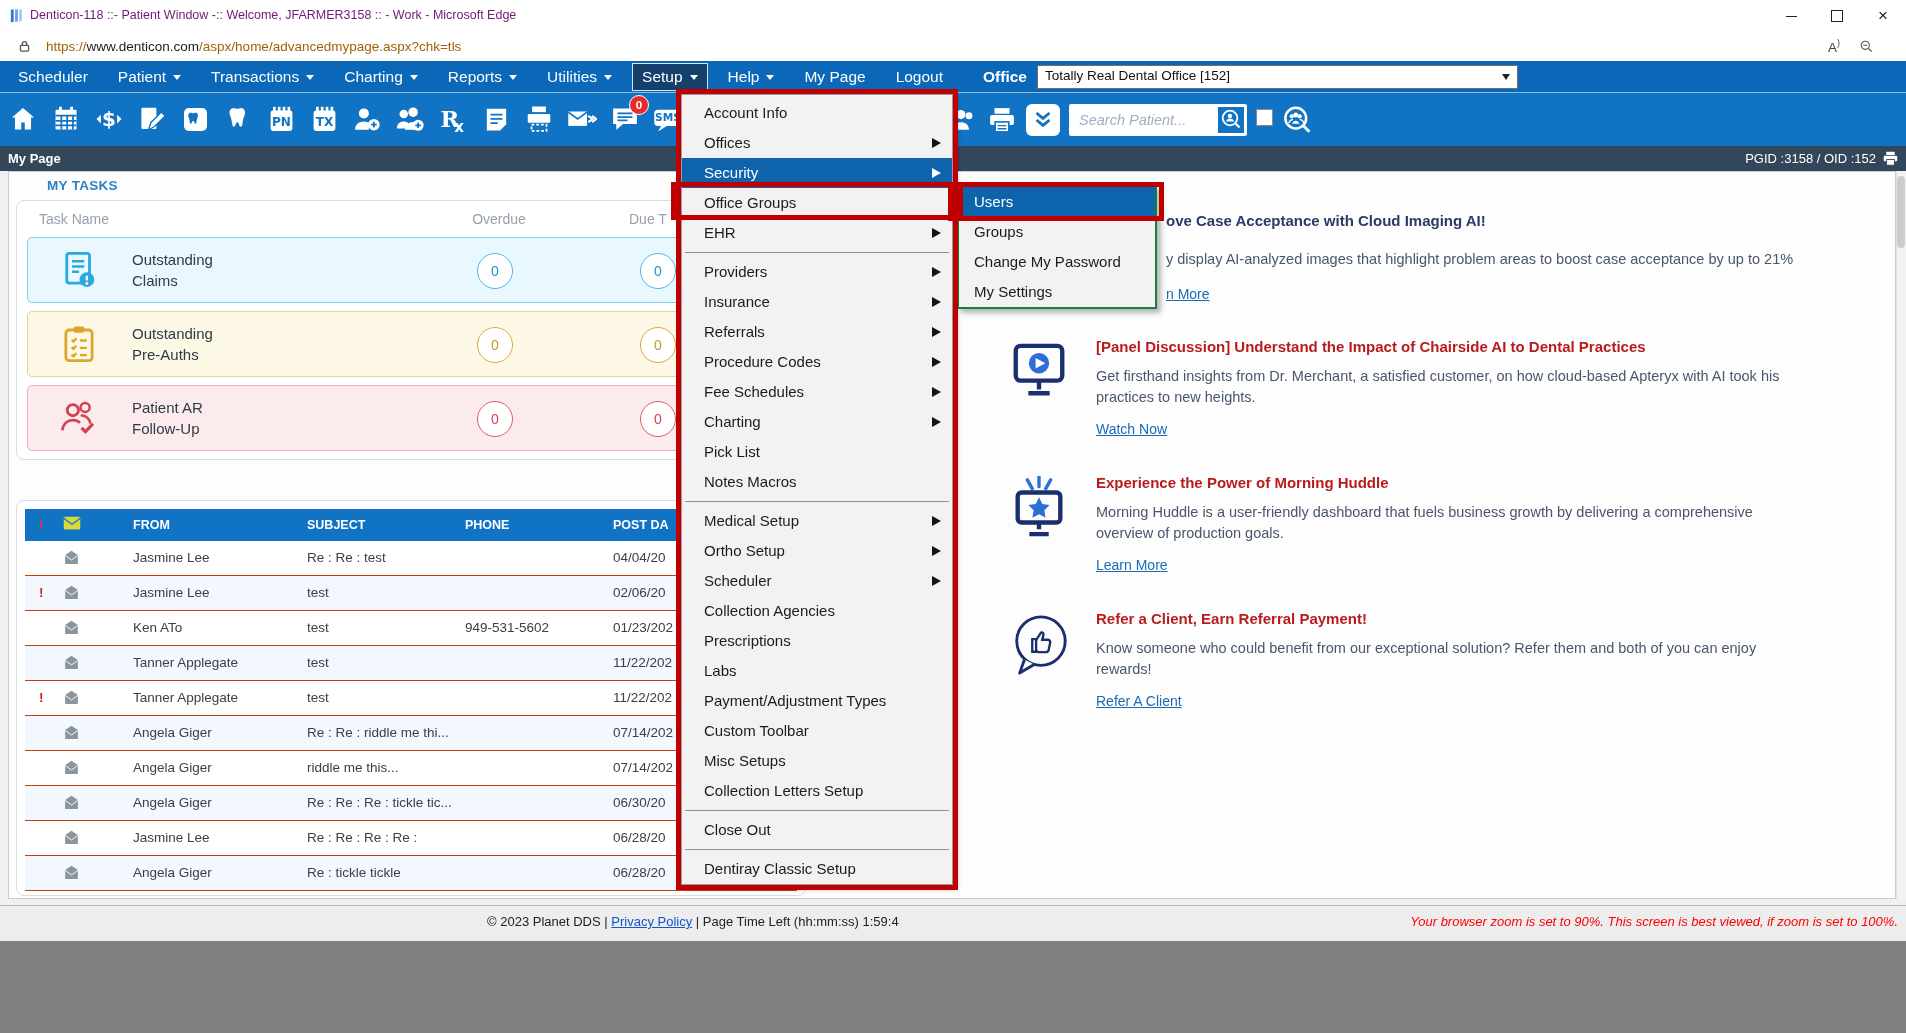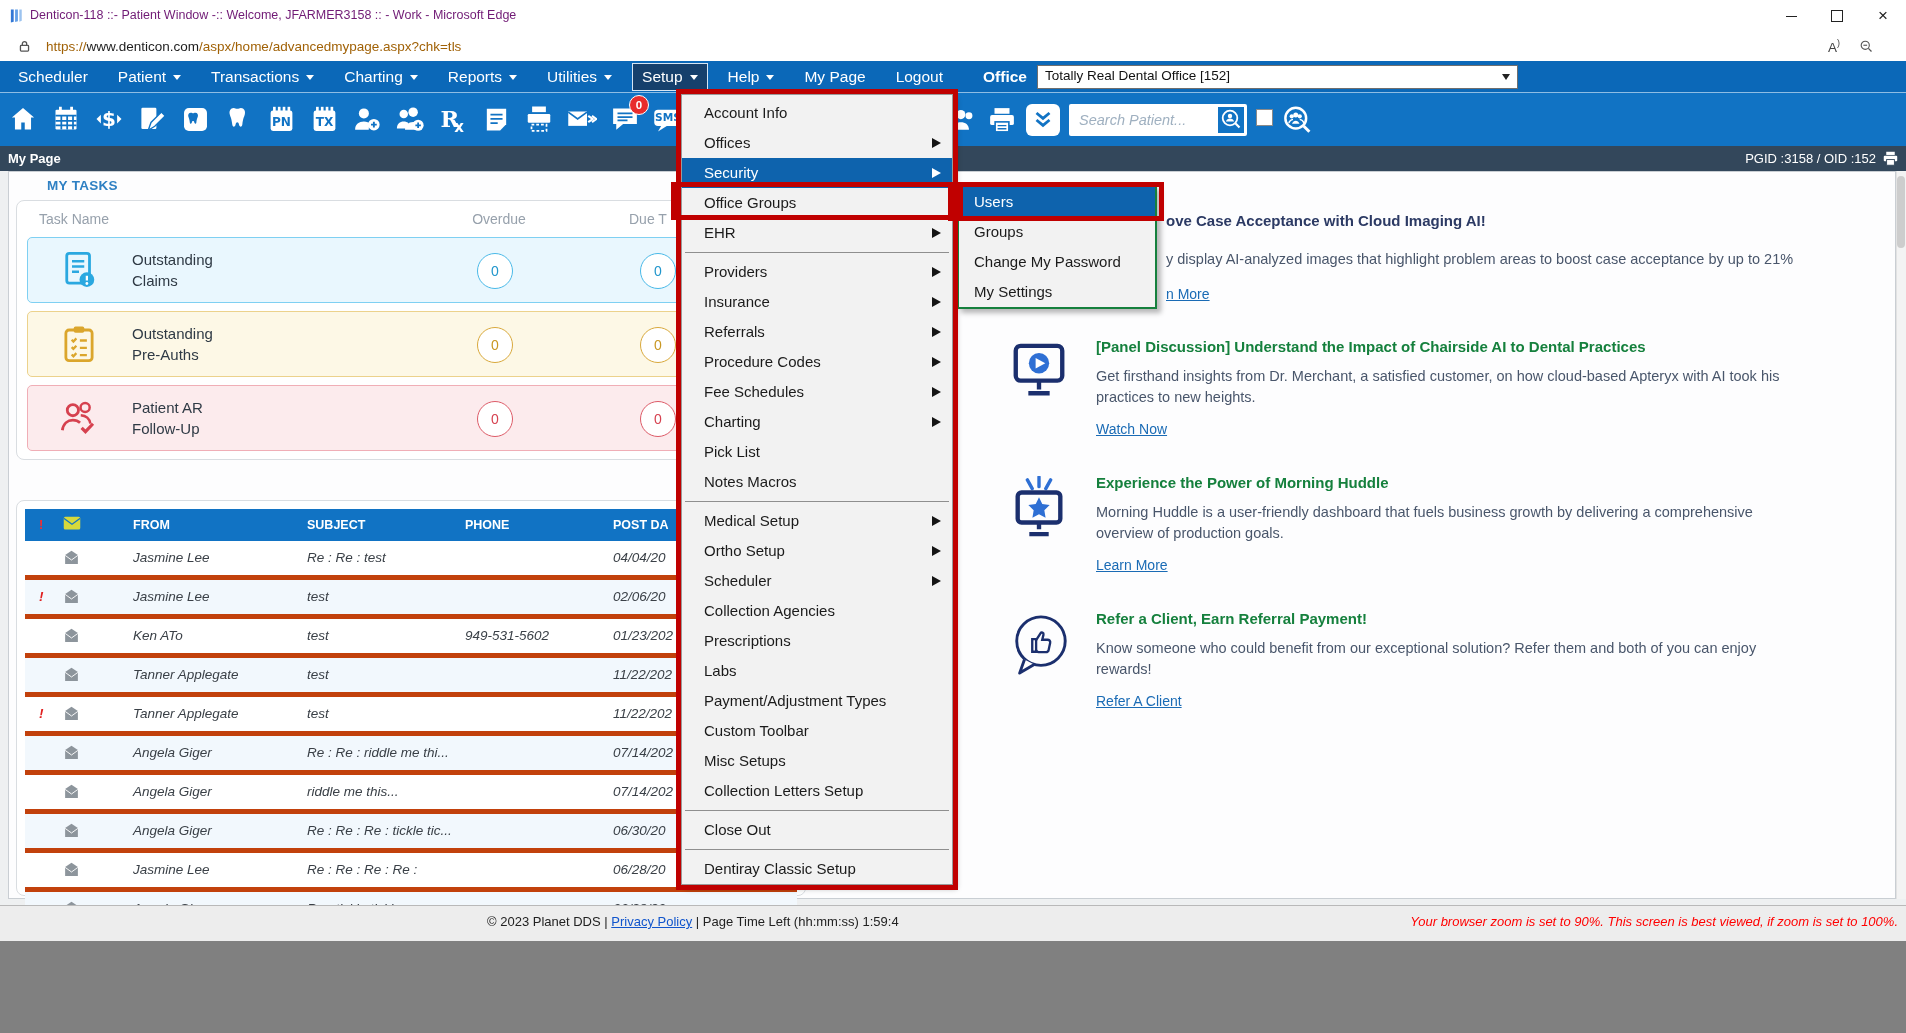--- a/index.html
+++ b/index.html
@@ -72,37 +72,37 @@
   .c-over{left:449px}.c-due{left:612px}
   .task-row.blue .circ{border-color:#49b9e8;color:#2196cc}
   .task-row.yellow .circ{border-color:#d9a93c;color:#c99722}
   .task-row.red .circ{border-color:#dd5b68;color:#d6414f}
 
   
   .tick-card{position:absolute;left:16px;top:500px;width:788px;height:394px;background:#fff;border:1px solid #d9dde1;border-radius:8px;}
   .tick-head{position:absolute;left:8px;top:8px;width:772px;height:32px;background:#1173c4;color:#fff;font-size:12.5px;font-weight:bold;}
   .th{position:absolute;top:9px;white-space:nowrap;}
   .tick-rows{position:absolute;left:8px;top:40px;width:772px;}
-  .trow{position:relative;height:34px;line-height:34px;border-bottom:5px solid #c2410c;font-size:13.5px;color:#3a4047;cursor:pointer;background:#fff;font-style:italic;}
+  .trow{position:relative;height:34px;line-height:34px;border-bottom:1px solid #c2410c;font-size:13.5px;color:#3a4047;cursor:pointer;background:#fff;}
   .trow.alt{background:#f2f8fd;}
   .tc{position:absolute;top:0;white-space:nowrap;}
   .tu{left:14px;color:#e02020;font-weight:bold;}
   .tenv{left:38px;top:8px;line-height:normal;}
   .tfrom{left:108px}.tsubj{left:282px}.tph{left:440px}.tdt{left:588px}
   .hu{left:14px;color:#ff2a2a}.henv{left:38px;top:7px}.hfrom{left:108px}.hsubj{left:282px}.hph{left:440px}.hdt{left:588px}
 
   
   .promo1-title{position:absolute;left:1166px;top:212px;font-size:15px;font-weight:bold;color:#2c3a64;white-space:nowrap;}
   .promo1-body{position:absolute;left:1166px;top:251px;font-size:14.5px;color:#49566b;white-space:nowrap;}
   .promo1-link{position:absolute;left:1166px;top:285px;}
   .plink{font-size:14px;color:#1a6bb5;text-decoration:underline;cursor:pointer;}
   .promos{position:absolute;left:1008px;top:338px;width:880px;}
   .promo{position:relative;padding-left:88px;margin-bottom:36px;min-height:100px;}
   .picon{position:absolute;left:0;top:2px;}
-  .ptitle{font-size:15px;font-weight:bold;color:#15803d;margin-bottom:11px;white-space:nowrap;}
+  .ptitle{font-size:15px;font-weight:bold;color:#b91c1c;margin-bottom:11px;white-space:nowrap;}
   .pbody{font-size:14.5px;color:#49566b;line-height:21px;white-space:nowrap;}
   .promo .plink{display:inline-block;margin-top:13px;}
 
   
   .sbar{position:absolute;left:1896px;top:171px;width:10px;height:728px;background:#f3f3f3;border-left:1px solid #e2e2e2;box-sizing:border-box;}
   .sthumb{position:absolute;left:1897px;top:176px;width:8px;height:72px;background:#cdcdcd;border-radius:4px;cursor:pointer;}
 
   
   .footer{position:absolute;left:0;top:905px;width:100%;height:36px;background:#ededed;border-top:1px solid #b9b9b9;box-sizing:border-box;}
   .fleft{position:absolute;left:487px;top:8px;font-size:13px;color:#222;white-space:nowrap;}

